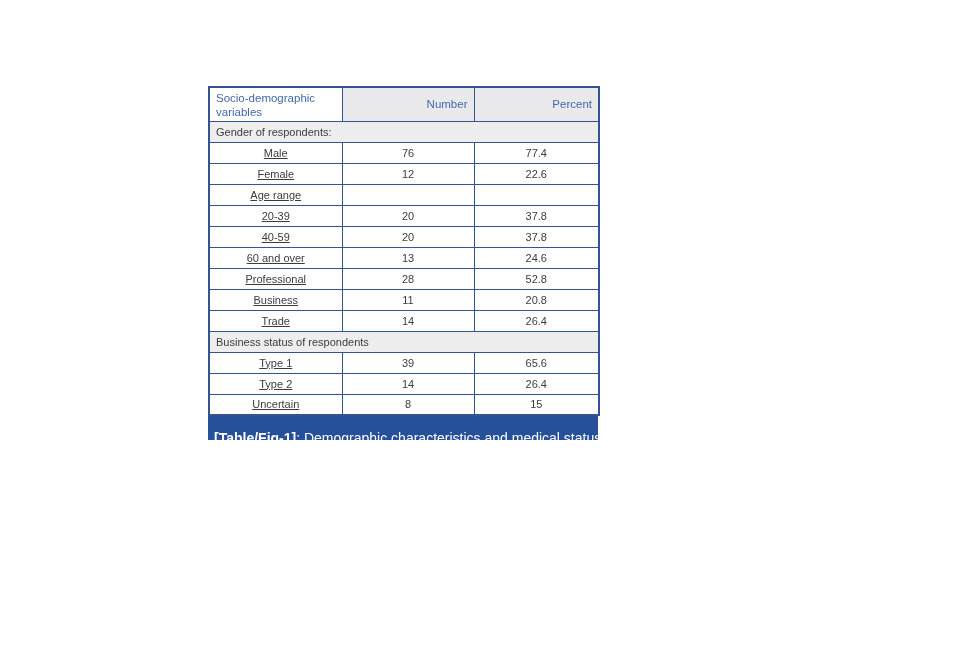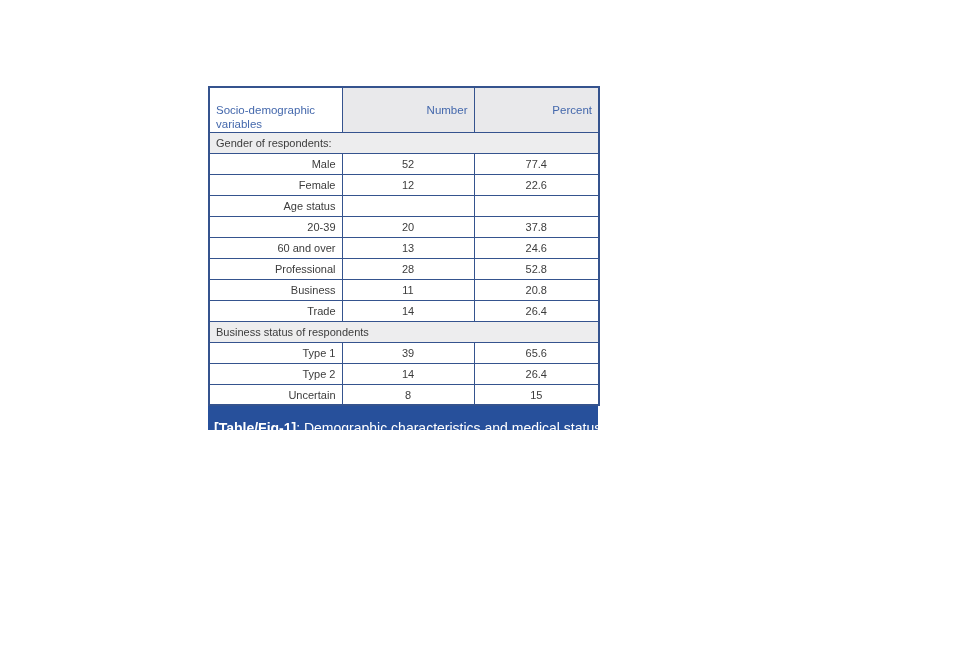--- a/index.html
+++ b/index.html
@@ -41,24 +41,24 @@
     color: #4468ac;
     height: 34px;
     background: #e9e9eb;
     text-align: right;
   }
   .demo-table th.var-header {
     background: #ffffff;
     text-align: left;
     white-space: normal;
     line-height: 1.25;
-    padding-top: 15px;
+    padding-top: 3px;
     vertical-align: top;
   }
-  .demo-table td.label-cell { text-align: right; }
+  .demo-table td.label-cell { text-align: center; text-decoration: underline; }
   .demo-table td.num-cell,
   .demo-table td.pct-cell { text-align: center; }
   .demo-table tr.section-row td {
     background: #ededee;
     text-align: left;
   }
   .caption-bar {
     width: 390px;
     background: #27509b;
     color: #ffffff;
@@ -87,35 +87,40 @@
         <th>Number</th>
         <th>Percent</th>
       </tr>
     </thead>
     <tbody>
       <tr class="section-row">
         <td colspan="3">Gender of respondents:</td>
       </tr>
       <tr>
         <td class="label-cell">Male</td>
-        <td class="num-cell">52</td>
+        <td class="num-cell">76</td>
         <td class="pct-cell">77.4</td>
       </tr>
       <tr>
         <td class="label-cell">Female</td>
         <td class="num-cell">12</td>
         <td class="pct-cell">22.6</td>
       </tr>
       <tr>
-        <td class="label-cell">Age status</td>
+        <td class="label-cell">Age range</td>
         <td class="num-cell"></td>
         <td class="pct-cell"></td>
       </tr>
       <tr>
         <td class="label-cell">20-39</td>
+        <td class="num-cell">20</td>
+        <td class="pct-cell">37.8</td>
+      </tr>
+      <tr>
+        <td class="label-cell">40-59</td>
         <td class="num-cell">20</td>
         <td class="pct-cell">37.8</td>
       </tr>
       <tr>
         <td class="label-cell">60 and over</td>
         <td class="num-cell">13</td>
         <td class="pct-cell">24.6</td>
       </tr>
       <tr>
         <td class="label-cell">Professional</td>

